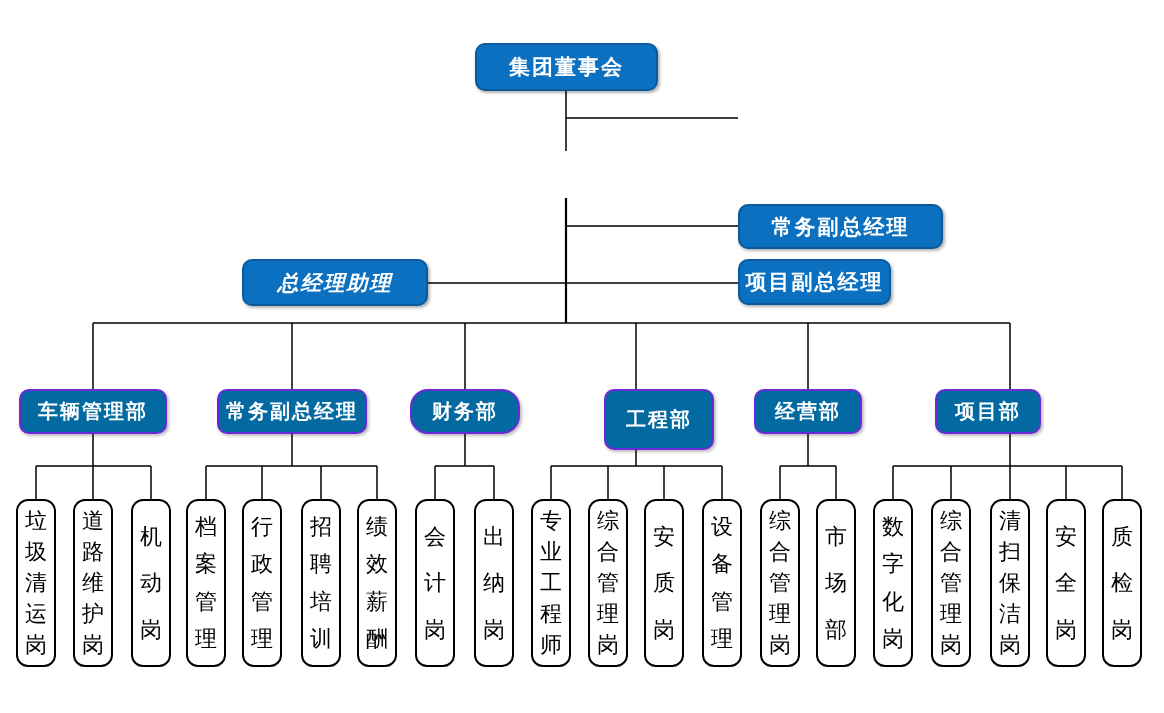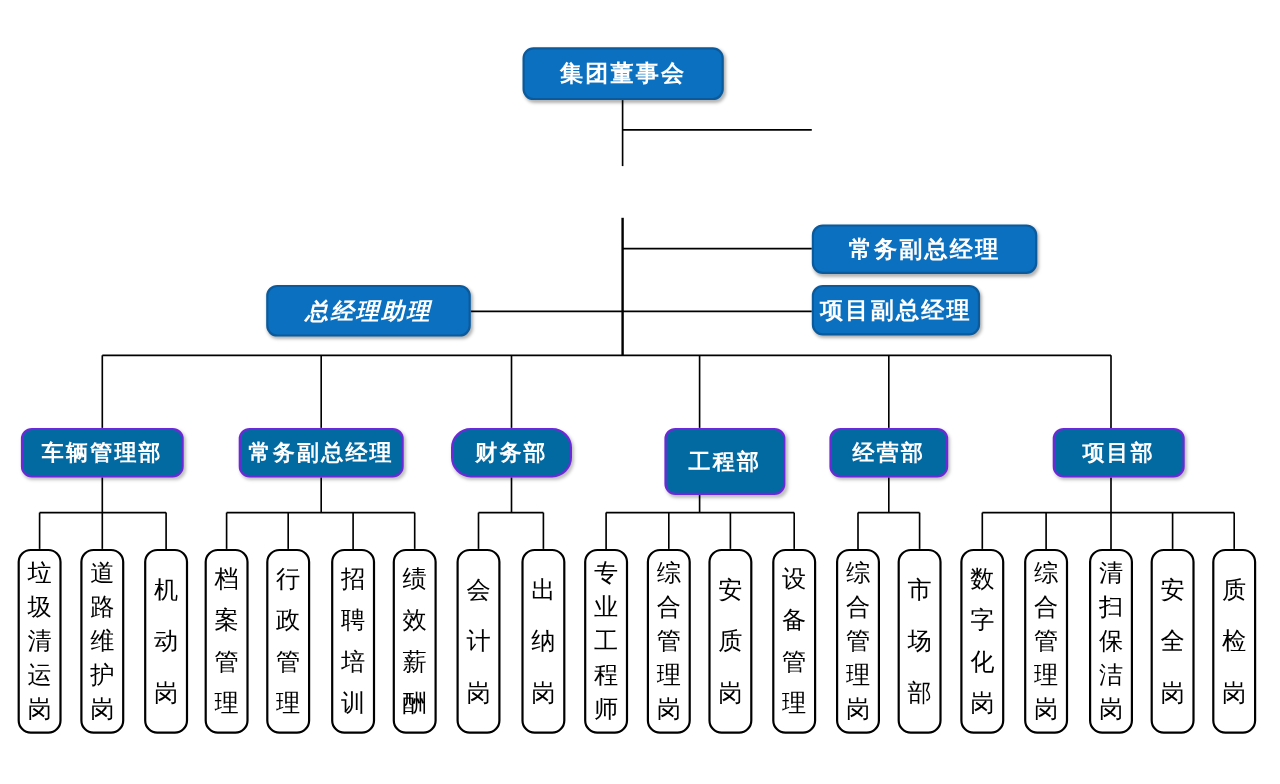--- a/index.html
+++ b/index.html
@@ -126,21 +126,21 @@
   <div class="node blue" style="left:475px; top:43px;  width:183px; height:48px;">集团董事会</div>
   <div class="node blue" style="left:738px; top:204px; width:205px; height:45px;">常务副总经理</div>
   <div class="node blue" style="left:242px; top:259px; width:186px; height:47px;font-style:italic;">总经理助理</div>
   <div class="node blue" style="left:738px; top:259px; width:153px; height:46px;">项目副总经理</div>
 
   <div class="node orange" style="left:19px;  top:389px; width:148px; height:45px;">车辆管理部</div>
   <div class="node orange" style="left:217px; top:389px; width:150px; height:45px;">常务副总经理</div>
   <div class="node orange" style="left:410px; top:389px; width:110px; height:45px;border-radius:18px;">财务部</div>
   <div class="node orange" style="left:556px; top:389px; width:110px; height:61px;margin-left:48px;">工程部</div>
   <div class="node orange" style="left:754px; top:389px; width:108px; height:45px;">经营部</div>
-  <div class="node orange" style="left:957px; top:389px; width:120px; height:45px;">项目部</div>
+  <div class="node orange" style="left:935px; top:389px; width:106px; height:45px;">项目部</div>
 
   <div class="post" style="left:16px;">
       <span class="ch">垃</span>
       <span class="ch">圾</span>
       <span class="ch">清</span>
       <span class="ch">运</span>
       <span class="ch">岗</span>
     </div>
   <div class="post" style="left:73px;">
       <span class="ch">道</span>

